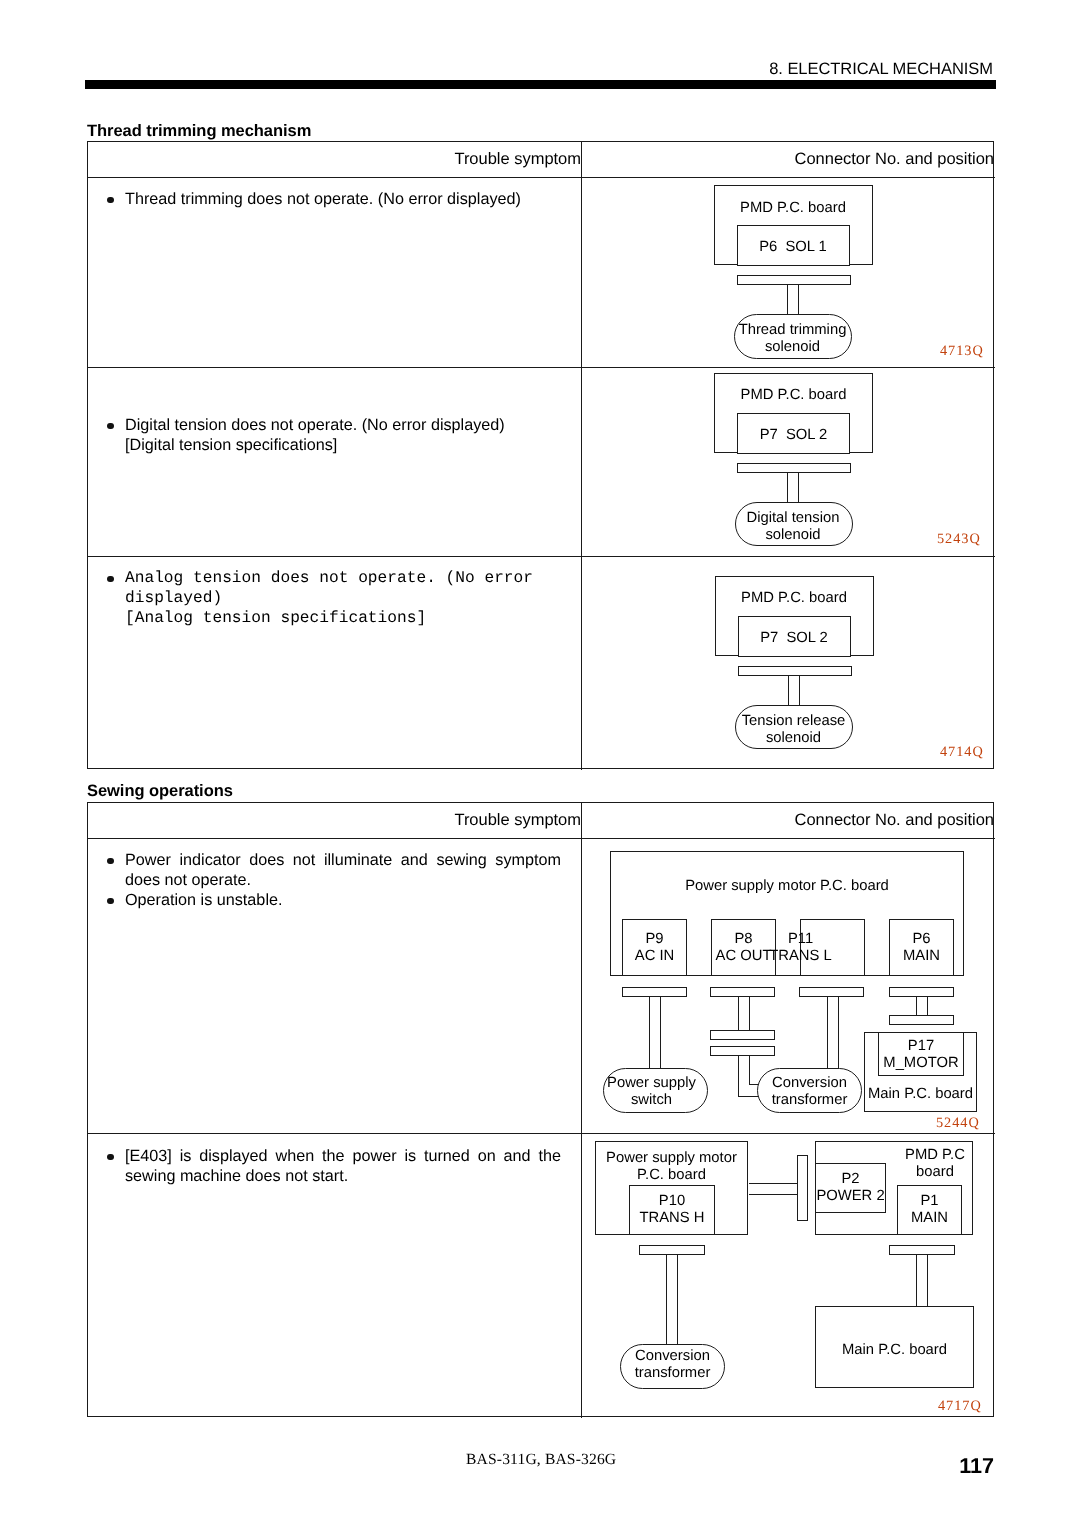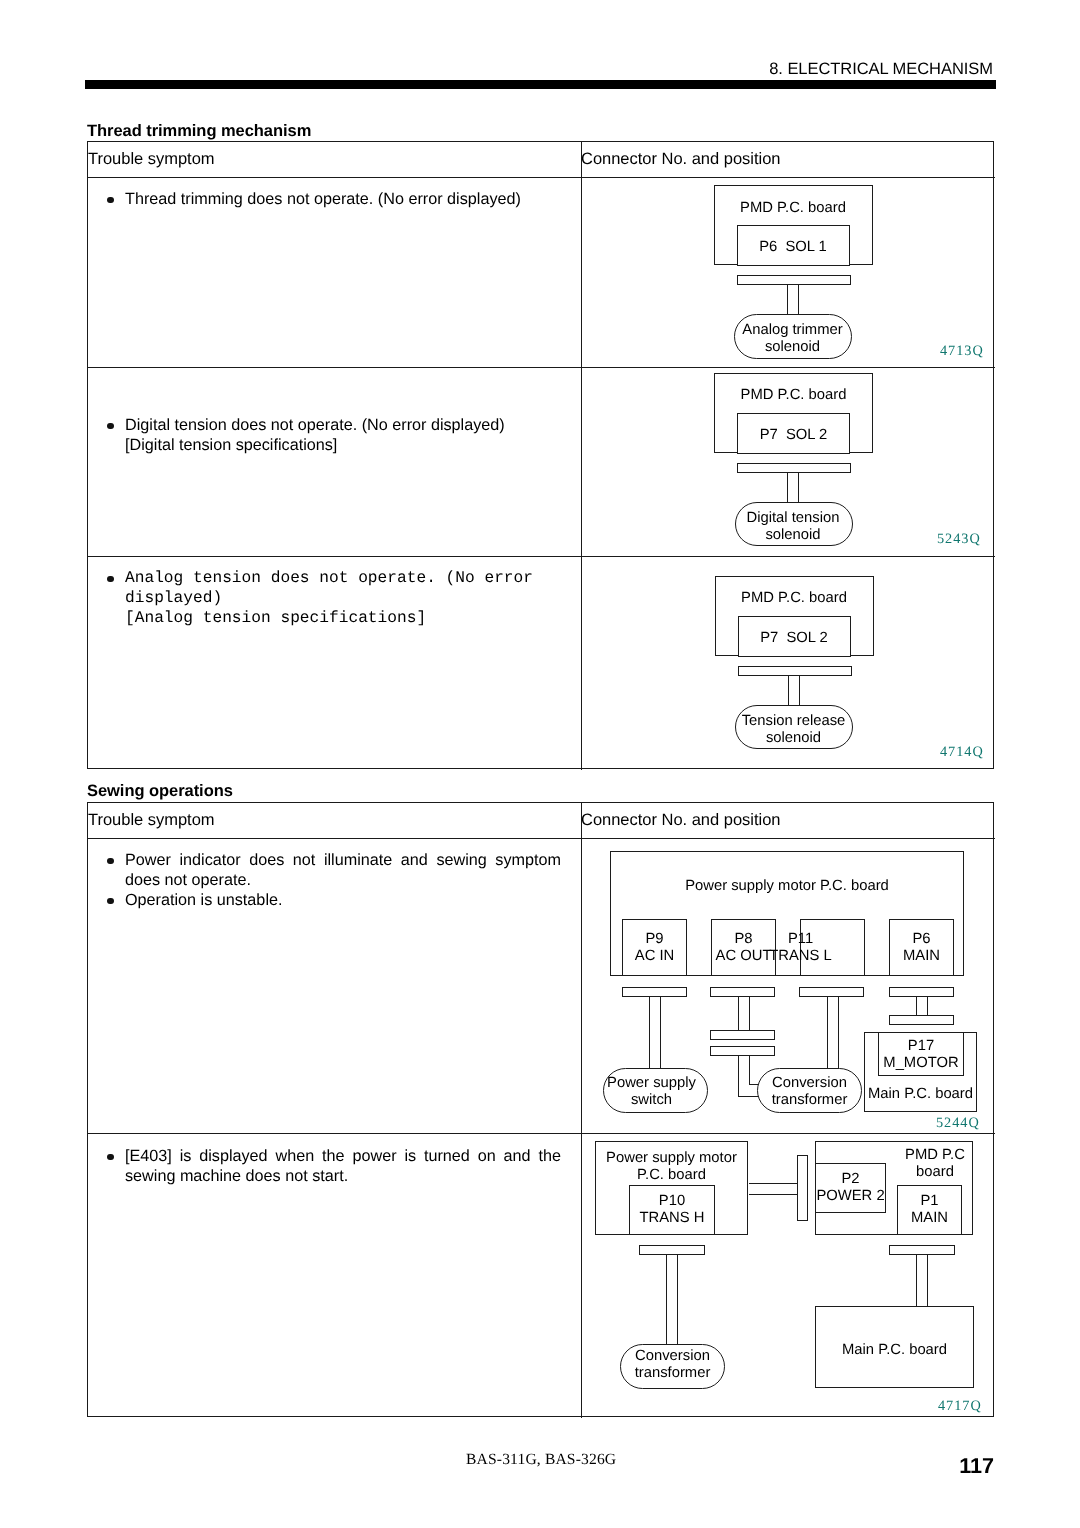--- a/index.html
+++ b/index.html
@@ -12,28 +12,28 @@
   .hdr-title{right:87px;top:60px;font-size:16.5px;font-weight:normal;letter-spacing:-0.05px;}
   .hdr-rule{left:85px;top:80px;width:911px;height:8.5px;background:#000;}
 
   
   .sec-head{font-size:16.5px;font-weight:bold;letter-spacing:-0.05px;}
 
   
   .tbl{border:1.4px solid #1a1a1a;box-sizing:border-box;}
   .vdiv{width:1.4px;background:#1a1a1a;}
   .hdiv{height:1.4px;background:#1a1a1a;}
-  .colhdr{font-size:16.5px;text-align:left;letter-spacing:-0.02px;}
+  .colhdr{font-size:16.5px;text-align:right;letter-spacing:-0.02px;}
 
   
   .bul{font-size:16.2px;line-height:20px;}
   .bul .dot{position:absolute;left:1px;top:7.5px;width:6.6px;height:6.6px;border-radius:50%;background:#111;font-size:0;}
   .bul .txt{display:block;margin-left:19px;}
   .just{text-align:justify;text-align-last:left;}
-  .figid{font-family:"Liberation Serif",serif;font-size:14.3px;color:#0f766e;letter-spacing:.95px;}
+  .figid{font-family:"Liberation Serif",serif;font-size:14.3px;color:#c2410c;letter-spacing:.95px;}
 
   
   .dg{position:absolute;}
   .box{position:absolute;box-sizing:border-box;border:1px solid #1c1c1c;background:#fff;}
   .conn{position:absolute;box-sizing:border-box;border:1px solid #1c1c1c;background:#fff;}
   .wire{position:absolute;background:#1c1c1c;}
   .oval{position:absolute;box-sizing:border-box;border:1px solid #1c1c1c;background:#fff;border-radius:999px;}
   .dlabel{position:absolute;text-align:center;font-size:14.8px;line-height:17.3px;white-space:pre;}
 
   
@@ -78,21 +78,21 @@
 
   <div class="dg" style="left:-0.5px;top:-1px;">
     <div class="box" style="left:626px;top:44px;width:159px;height:80px;"></div>
     <div class="dlabel" style="left:626px;top:58.5px;width:159px;">PMD P.C. board</div>
     <div class="box" style="left:649px;top:84px;width:113px;height:41px;"></div>
     <div class="dlabel" style="left:649px;top:98px;width:113px;">P6  SOL 1</div>
     <div class="conn" style="left:649px;top:134px;width:114px;height:10px;"></div>
     <div class="wire" style="left:699px;top:144px;width:1px;height:30px;"></div>
     <div class="wire" style="left:710px;top:144px;width:1px;height:30px;"></div>
     <div class="oval" style="left:646.5px;top:173px;width:118px;height:44.5px;"></div>
-    <div class="dlabel" style="left:646px;top:181px;width:118px;"><span>Analog trimmer</span><br><span>solenoid</span></div>
+    <div class="dlabel" style="left:646px;top:181px;width:118px;"><span>Thread trimming</span><br><span>solenoid</span></div>
   </div>
 
   <div class="dg" style="left:0px;top:186.5px;">
     <div class="box" style="left:626px;top:44px;width:159px;height:80px;"></div>
     <div class="dlabel" style="left:626px;top:58.5px;width:159px;">PMD P.C. board</div>
     <div class="box" style="left:649px;top:84px;width:113px;height:41px;"></div>
     <div class="dlabel" style="left:649px;top:98px;width:113px;">P7  SOL 2</div>
     <div class="conn" style="left:649px;top:134px;width:114px;height:10px;"></div>
     <div class="wire" style="left:699px;top:144px;width:1px;height:30px;"></div>
     <div class="wire" style="left:710px;top:144px;width:1px;height:30px;"></div>

